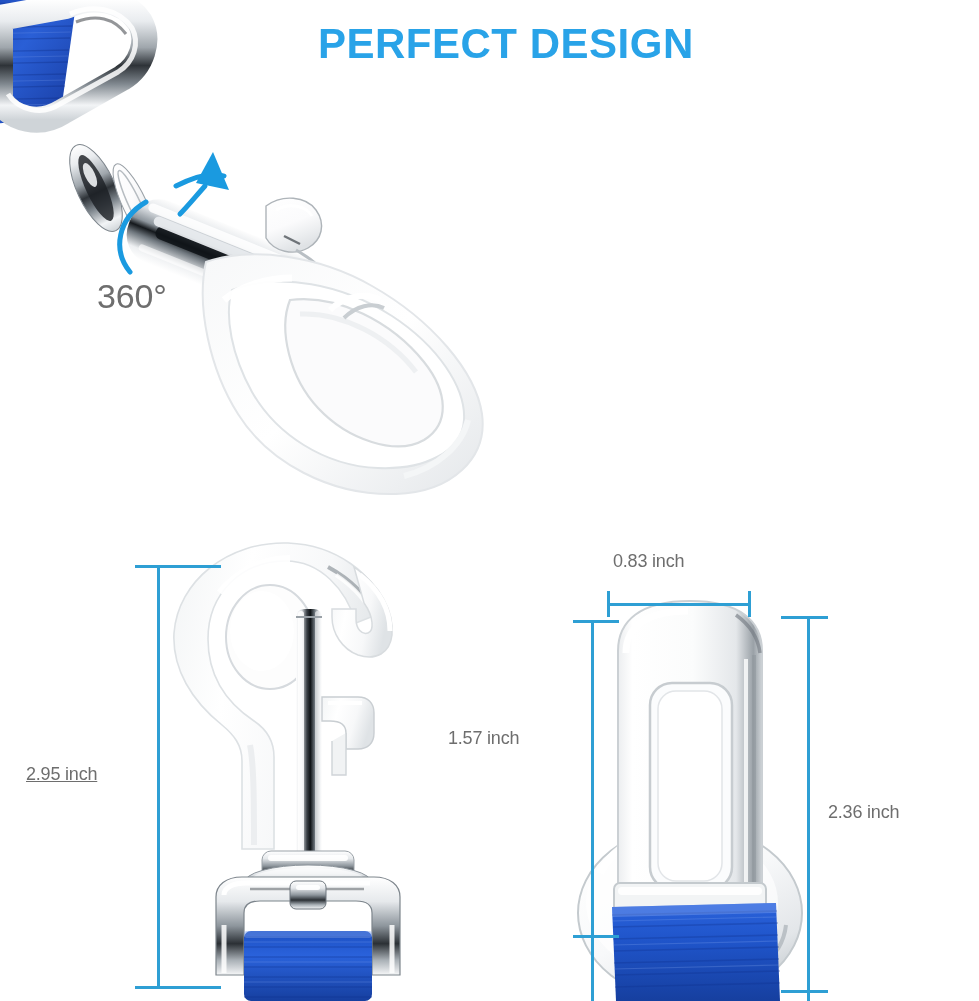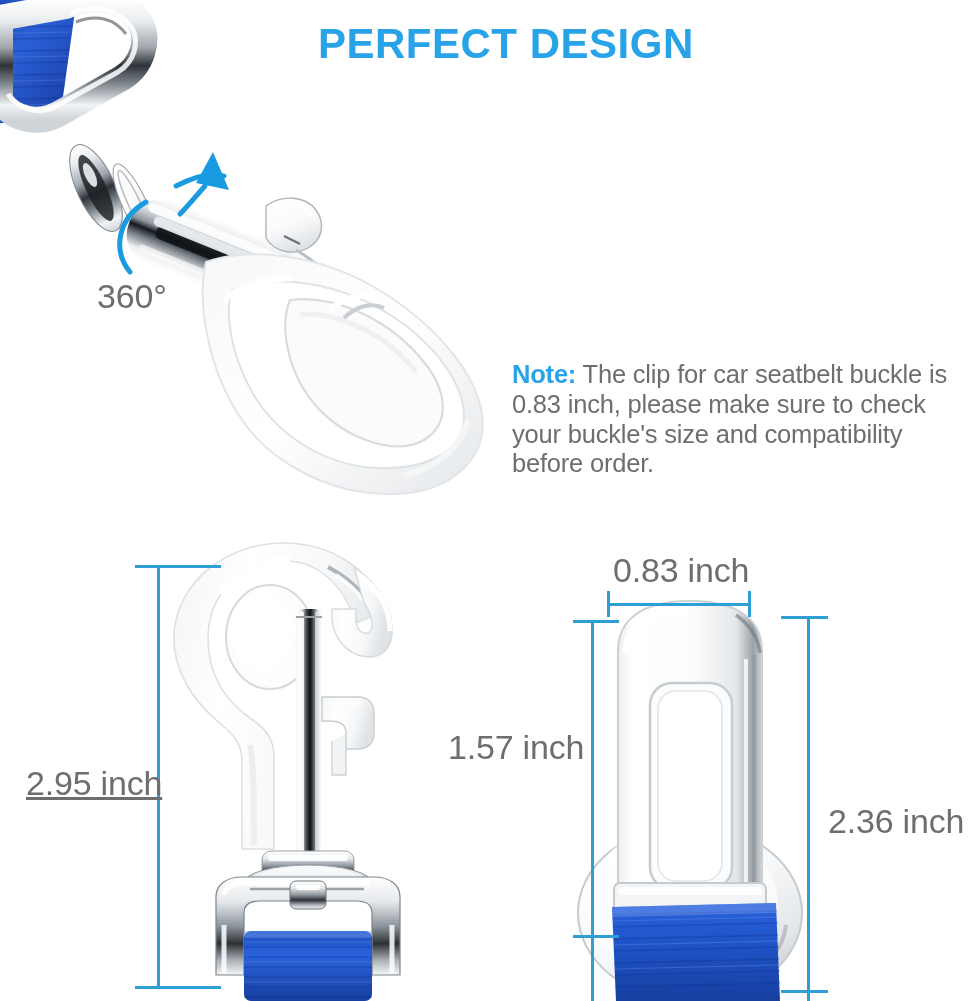--- a/index.html
+++ b/index.html
@@ -21,21 +21,21 @@
   }
   .para{
     position:absolute;
     color:#6e6e6e;font-size:25.5px;line-height:1.17;
     font-weight:400;letter-spacing:-0.2px;
   }
   .para-360{left:300px;top:124px;width:660px;}
   .para-note{left:512px;top:360px;width:467px;}
   .accent{color:#29a3e8;font-weight:bold;}
   .label-gray{
-    position:absolute;color:#6e6e6e;font-size:34px;
+    position:absolute;color:#6e6e6e;font-size:18px;
     letter-spacing:-0.2px;white-space:nowrap;
   }
   .deg-360{left:56px;top:277px;font-size:34px;margin-left:41px;}
   .lbl-295{left:26px;top:764px;text-decoration:underline;}
   .lbl-157{left:448px;top:728px;}
   .lbl-236{left:820px;top:802px;margin-left:8px;}
   .lbl-083{left:613px;top:551px;}
 
   
   .dim{position:absolute;background:#2e9fd4;}
@@ -194,23 +194,20 @@
         </g>
       </g>
     </svg>
   </div>
 
   <div class="heading">PERFECT DESIGN</div>
 
 
   <div class="label-gray deg-360">360°</div>
 
-  <div class="para para-note">
-    <span class="accent">Note:</span><span> The clip for car seatbelt buckle is 0.83 inch, please make sure to check your buckle's size and compatibility before order.</span>
-  </div>
 
   <div class="photo" style="left:150px;top:545px;width:330px;height:456px;">
     <svg width="330" height="456" viewBox="0 0 330 456">
       <defs>
         <linearGradient id="hookBody" x1="0" y1="0" x2="1" y2="0.3">
           <stop offset="0%" stop-color="#f3f5f6"></stop>
           <stop offset="35%" stop-color="#ffffff"></stop>
           <stop offset="70%" stop-color="#f7f8f9"></stop>
           <stop offset="100%" stop-color="#dfe3e6"></stop>
         </linearGradient>

